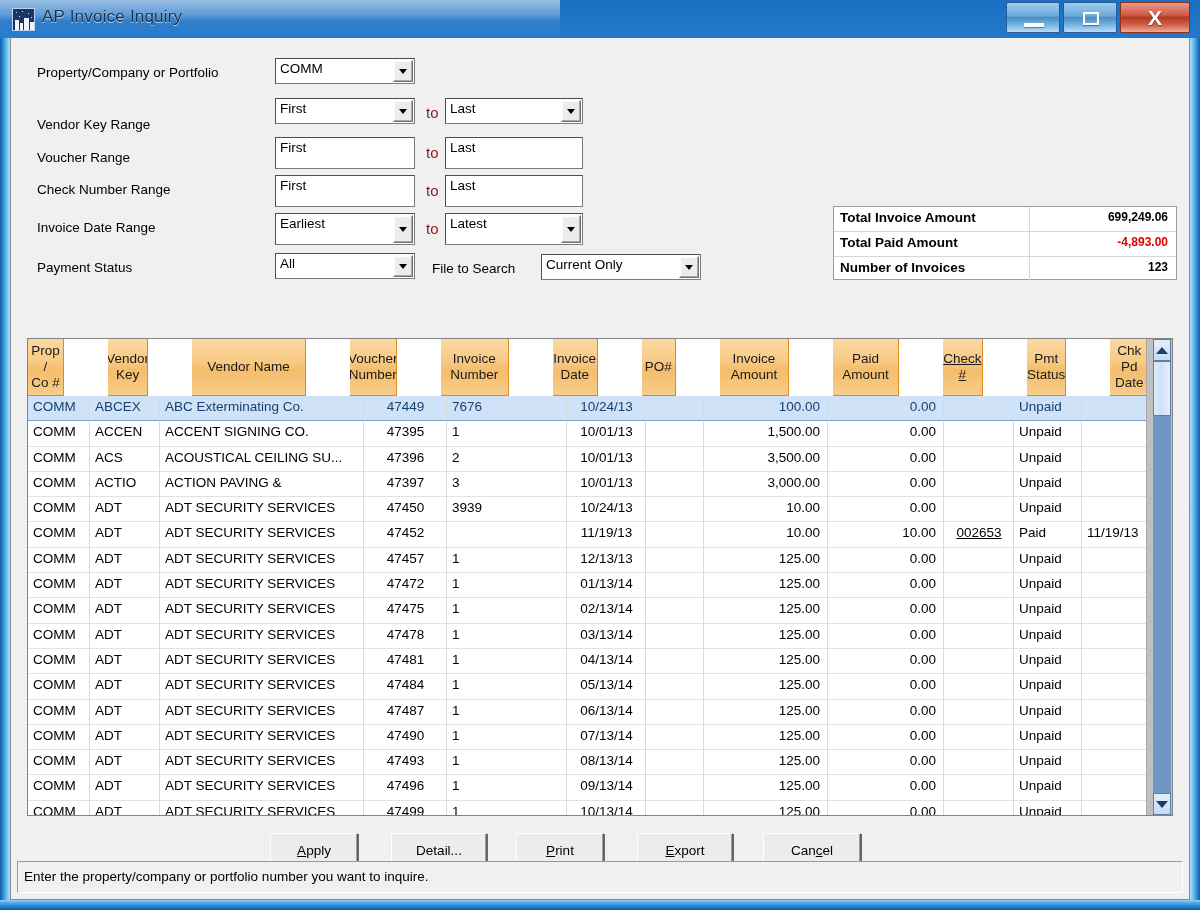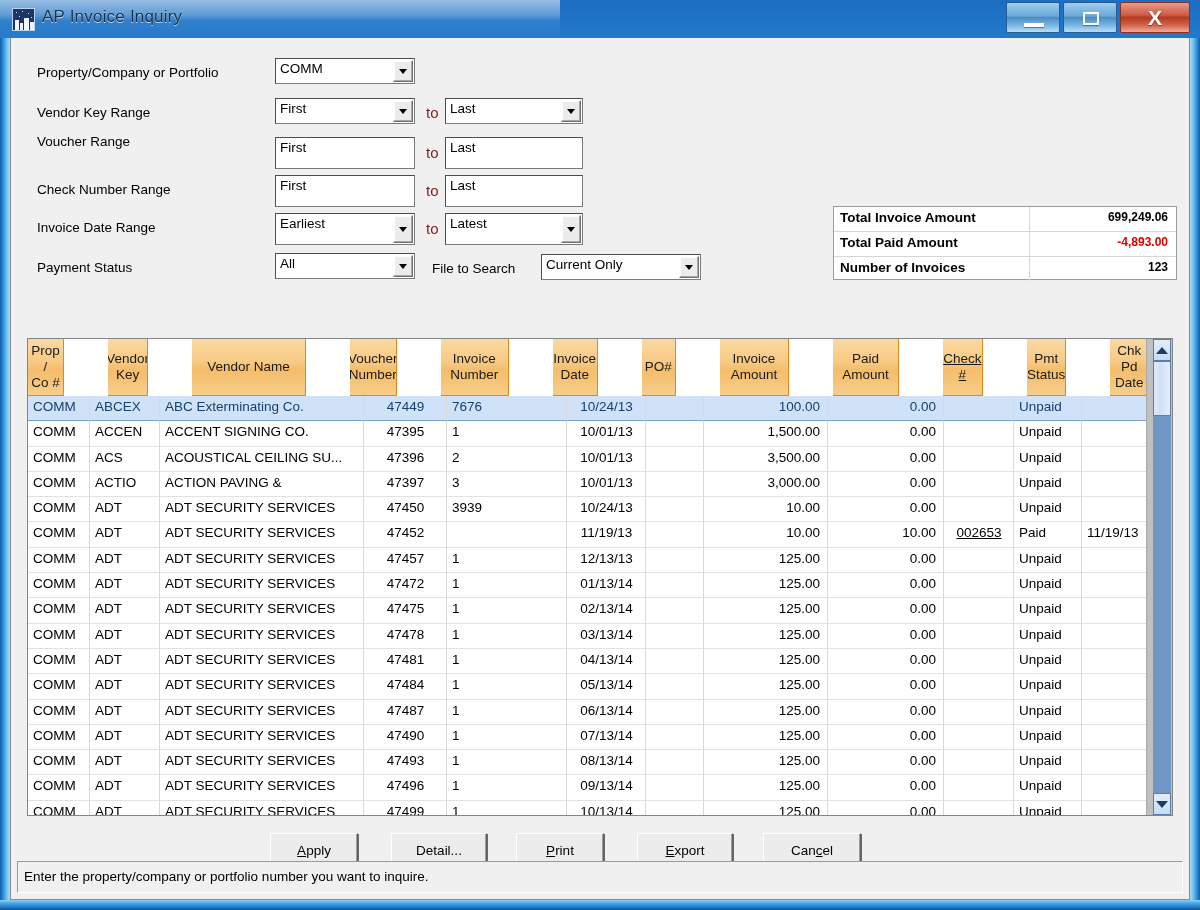--- a/index.html
+++ b/index.html
@@ -406,32 +406,32 @@
   <div id="client">
 
     <div id="criteria">
 
       <div class="flabel" style="left:26px; top:27px;">Property/Company or Portfolio</div>
       <div class="combo" style="left:264px; top:20px; width:140px; height:26px;">
         <div class="cval">COMM</div>
         <div class="carrow"></div>
       </div>
 
-      <div class="flabel" style="left:26px; top:67px;">Vendor Key Range</div>
+      <div class="flabel" style="left:26px; top:79px;">Vendor Key Range</div>
       <div class="combo" style="left:264px; top:60px; width:140px; height:26px;">
         <div class="cval">First</div>
         <div class="carrow"></div>
       </div>
       <div class="tolabel" style="left:415px; top:66px;">to</div>
       <div class="combo" style="left:434px; top:60px; width:138px; height:26px;">
         <div class="cval">Last</div>
         <div class="carrow"></div>
       </div>
 
-      <div class="flabel" style="left:26px; top:96px;">Voucher Range</div>
+      <div class="flabel" style="left:26px; top:112px;">Voucher Range</div>
       <div class="field" style="left:264px; top:99px; width:140px; height:32px;">First</div>
       <div class="tolabel" style="left:415px; top:106px;">to</div>
       <div class="field" style="left:434px; top:99px; width:138px; height:32px;">Last</div>
 
       <div class="flabel" style="left:26px; top:144px;">Check Number Range</div>
       <div class="field" style="left:264px; top:137px; width:140px; height:32px;">First</div>
       <div class="tolabel" style="left:415px; top:144px;">to</div>
       <div class="field" style="left:434px; top:137px; width:138px; height:32px;">Last</div>
 
       <div class="flabel" style="left:26px; top:182px;">Invoice Date Range</div>

